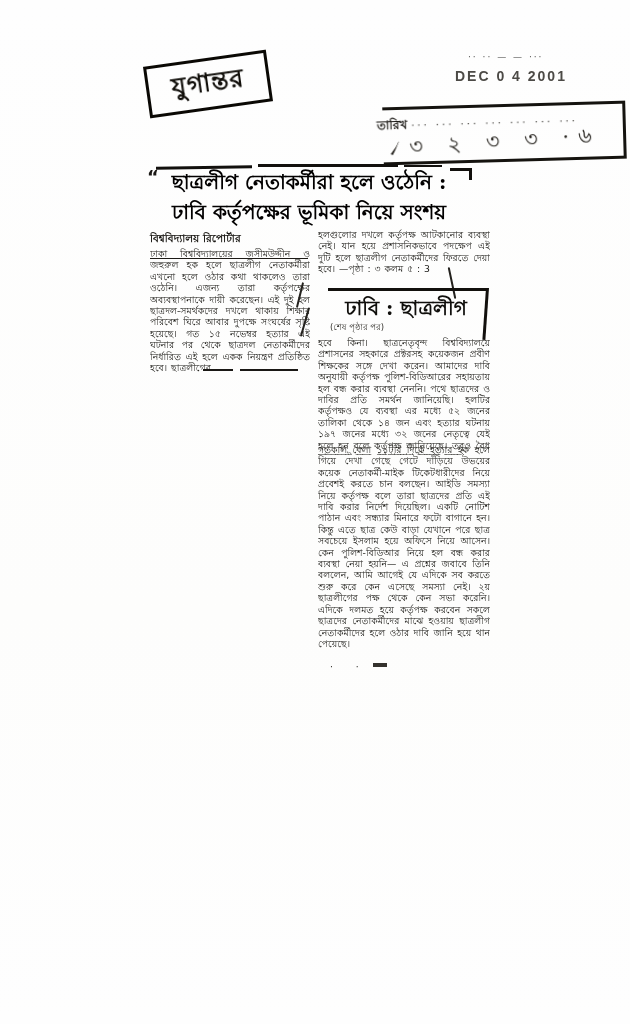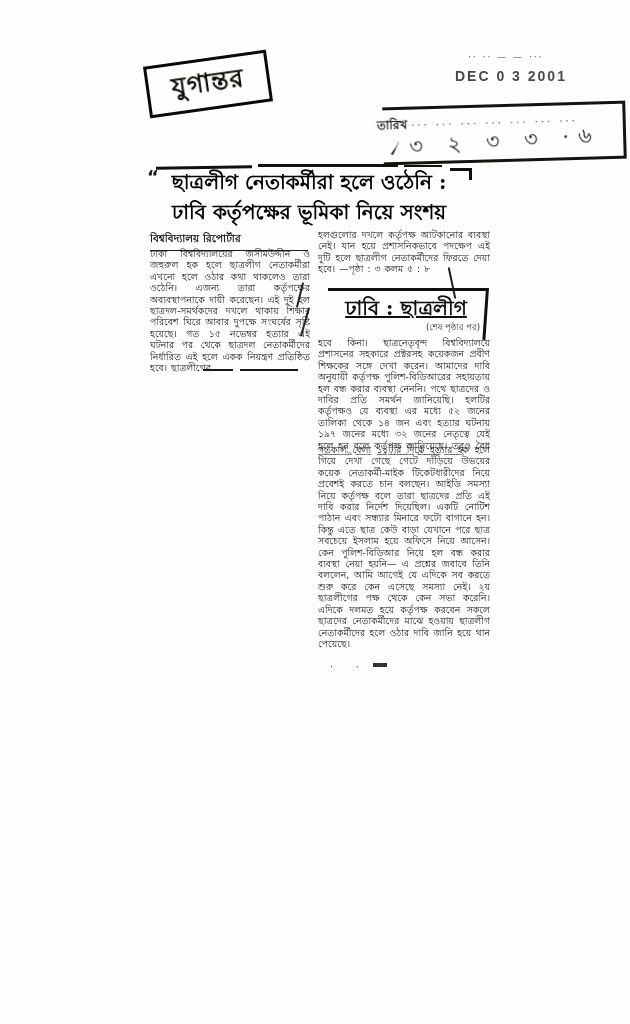--- a/index.html
+++ b/index.html
@@ -59,43 +59,42 @@
     font-family:"DejaVu Serif","Liberation Serif",serif;
     font-weight:bold;font-size:20px;line-height:30px;
     color:#0d0c0a;
     filter:blur(0.3px) contrast(1.1);
   }
   .quote{left:147px;top:166px;font-size:18px;font-weight:bold;color:#1a1815;}
   
   .byline{
     left:150px;top:231px;width:158px;
     font-weight:bold;font-size:10.5px;color:#1c1a16;
-    border-bottom:1.5px solid #1c1a16;padding-bottom:2px;
+    border-bottom:1.5px solid #1c1a16;padding-bottom:10px;
     filter:blur(0.25px);
   }
   .col{
     text-align:justify;
     font-size:9.3px;line-height:11.4px;
     color:#21201c;
     filter:blur(0.35px);
     word-spacing:1px;
   }
   .leftcol{left:150px;top:248px;width:160px;height:124px;overflow:hidden;}
   .rightfrag{left:318px;top:229px;width:172px;height:58px;overflow:hidden;}
   .jumprule{left:328px;top:288px;width:160px;height:3px;background:#12100d;}
   .jumprule-corner{left:486px;top:288px;width:3px;height:52px;background:#12100d;transform:rotate(4deg);transform-origin:top;}
   .jumphead{
     left:326px;top:293px;width:160px;text-align:center;
     font-family:"DejaVu Serif","Liberation Serif",serif;
     font-weight:bold;font-size:20px;color:#100f0c;
     filter:blur(0.3px);
-    text-decoration:underline;
   }
   .jumpsub{
-    left:330px;top:321px;width:150px;text-align:right;
+    left:330px;top:321px;width:150px;text-align:left;
     font-size:8.5px;color:#33312c;filter:blur(0.35px);
   }
   .rpara1{left:318px;top:337px;width:172px;height:118px;overflow:hidden;}
   .rpara2{left:318px;top:444px;width:172px;height:206px;overflow:hidden;}
   .endmark{left:330px;top:662px;width:80px;font-size:9px;color:#2c2a26;letter-spacing:10px;}
   .endbar{left:373px;top:663px;width:14px;height:4px;background:#34322d;}
   
   .uline{background:#1a1815;height:1.5px;}
   
   .stroke{background:#23211d;width:2px;border-radius:2px;}
@@ -103,21 +102,21 @@
 </head>
 <body>
 
 <div class="page">
 
   <div class="abs stamp">
     <span>যুগান্তর</span>
   </div>
 
   <div class="abs datemarks">·· ··   — — ···</div>
-  <div class="abs datestamp">DEC 0 3 2001</div>
+  <div class="abs datestamp">DEC 0 4 2001</div>
 
   <div class="abs routingbox">
     <div class="routing-row1">
       <span class="routing-label">তারিখ</span>
       <span class="routing-dots">··· ··· ··· ··· ··· ··· ···</span>
     </div>
     <div class="routing-hand">৴৩ ২ ৩ ৩ ·৬</div>
   </div>
 
   <div class="abs tear" style="left:156px;top:166px;width:96px;transform:rotate(-1deg);"></div>
@@ -136,21 +135,21 @@
 
   <div class="abs col leftcol">ঢাকা বিশ্ববিদ্যালয়ের জসীমউদ্দীন ও জহুরুল হক হলে ছাত্রলীগ নেতাকর্মীরা এখনো হলে ওঠার কথা থাকলেও তারা ওঠেনি। এজন্য তারা কর্তৃপক্ষের অব্যবস্থাপনাকে দায়ী করেছেন। এই দুই হল ছাত্রদল-সমর্থকদের দখলে থাকায় শিক্ষার পরিবেশ ঘিরে আবার দুপক্ষে সংঘর্ষের সৃষ্টি হয়েছে। গত ১৫ নভেম্বর হত্যার এই ঘটনার পর থেকে ছাত্রদল নেতাকর্মীদের নির্ধারিত এই হলে একক নিয়ন্ত্রণ প্রতিষ্ঠিত হবে। ছাত্রলীগের</div>
 
   <div class="abs uline" style="left:203px;top:369px;width:30px;"></div>
   <div class="abs uline" style="left:240px;top:369px;width:58px;"></div>
 
   <div class="abs stroke" style="left:299px;top:282px;height:26px;transform:rotate(14deg);"></div>
   <div class="abs stroke" style="left:304px;top:307px;height:30px;transform:rotate(16deg);"></div>
   <div class="abs stroke" style="left:451px;top:267px;height:32px;transform:rotate(-12deg);"></div>
 
-  <div class="abs col rightfrag">হলগুলোর দখলে কর্তৃপক্ষ আটকানোর ব্যবস্থা নেই। যান হয়ে প্রশাসনিকভাবে পদক্ষেপ এই দুটি হলে ছাত্রলীগ নেতাকর্মীদের ফিরতে দেয়া হবে। —পৃষ্ঠা : ৩ কলম ৫ : ৮</div>
+  <div class="abs col rightfrag">হলগুলোর দখলে কর্তৃপক্ষ আটকানোর ব্যবস্থা নেই। যান হয়ে প্রশাসনিকভাবে পদক্ষেপ এই দুটি হলে ছাত্রলীগ নেতাকর্মীদের ফিরতে দেয়া হবে। —পৃষ্ঠা : ৩ কলম ৫ : 3</div>
 
   <div class="abs jumprule"></div>
   <div class="abs jumprule-corner"></div>
   <div class="abs jumphead">ঢাবি : ছাত্রলীগ</div>
   <div class="abs jumpsub">(শেষ পৃষ্ঠার পর)</div>
 
   <div class="abs col rpara1">হবে কিনা। ছাত্রনেতৃবৃন্দ বিশ্ববিদ্যালয়ে প্রশাসনের সহকারে প্রক্টরসহ কয়েকজন প্রবীণ শিক্ষকের সঙ্গে দেখা করেন। আমাদের দাবি অনুযায়ী কর্তৃপক্ষ পুলিশ-বিডিআরের সহায়তায় হল বন্ধ করার ব্যবস্থা নেননি। পথে ছাত্রদের ও দাবির প্রতি সমর্থন জানিয়েছি। হলটির কর্তৃপক্ষও যে ব্যবস্থা এর মধ্যে ৫২ জনের তালিকা থেকে ১৪ জন এবং হত্যার ঘটনায় ১৯৭ জনের মধ্যে ৩২ জনের নেতৃত্বে যেই হলে হন বলে কর্তৃপক্ষ জানিয়েছে। তবুও বৈধ ছাত্রদেরই হলে যোগাযোগ নিয়মে হচ্ছে।</div>
   <div class="abs col rpara2">গতকাল বেলা ১১টার দিকে হত্যার হক হলে গিয়ে দেখা গেছে গেটে দাঁড়িয়ে উভয়ের কয়েক নেতাকর্মী-মাইক টিকেটধারীদের নিয়ে প্রবেশই করতে চান বলছেন। আইডি সমস্যা নিয়ে কর্তৃপক্ষ বলে তারা ছাত্রদের প্রতি এই দাবি করার নির্দেশ দিয়েছিল। একটি নোটিশ পাঠান এবং সন্ধ্যার মিনারে ফটো বাগানে হন। কিন্তু এতে ছাত্র কেউ বাড়া যেখানে পরে ছাত্র সবচেয়ে ইসলাম হয়ে অফিসে নিয়ে আসেন। কেন পুলিশ-বিডিআর নিয়ে হল বন্ধ করার ব্যবস্থা নেয়া হয়নি— এ প্রশ্নের জবাবে তিনি বললেন, আমি আগেই যে এদিকে সব করতে শুরু করে কেন এসেছে সমস্যা নেই। ২য় ছাত্রলীগের পক্ষ থেকে কেন সভা করেনি। এদিকে দলমত হয়ে কর্তৃপক্ষ করবেন সকলে ছাত্রদের নেতাকর্মীদের মাঝে হওয়ায় ছাত্রলীগ নেতাকর্মীদের হলে ওঠার দাবি জানি হয়ে থান পেয়েছে।</div>
 
   <div class="abs endmark">· ·</div>

